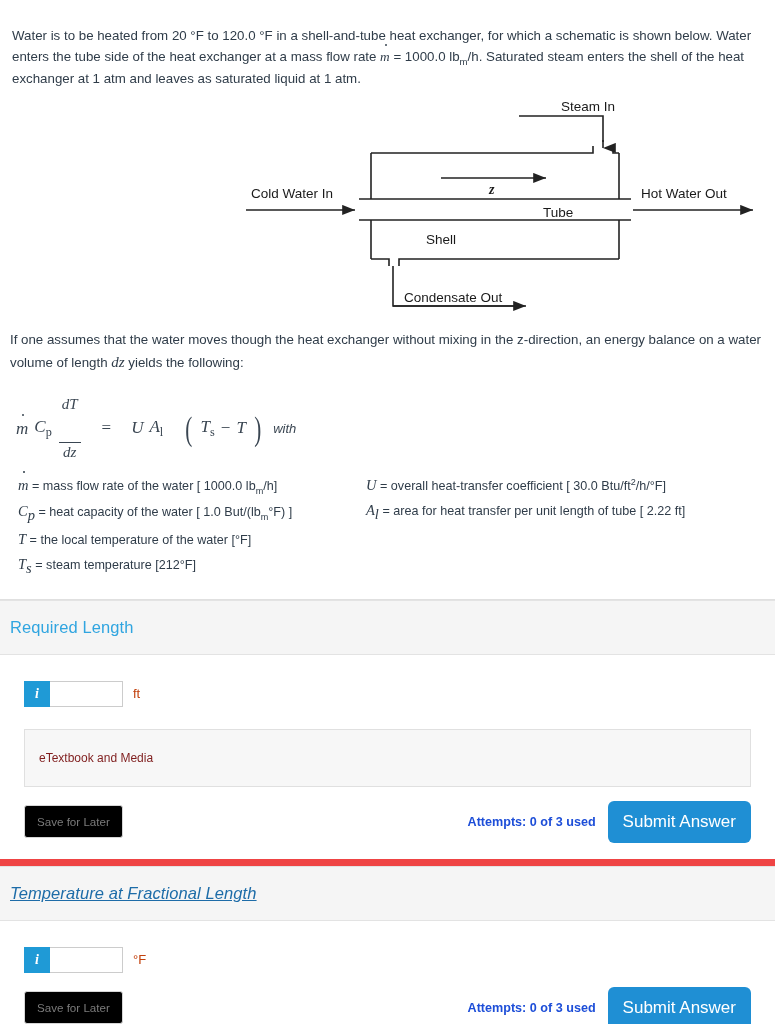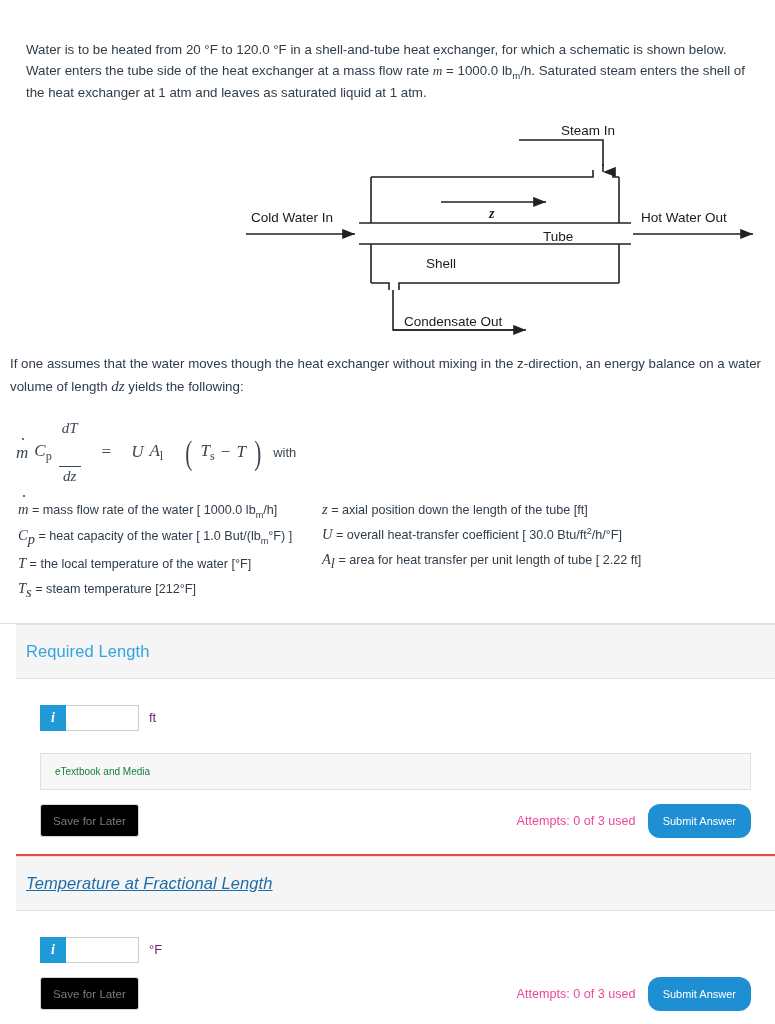--- a/index.html
+++ b/index.html
@@ -19,21 +19,21 @@
   
   .problem-card {
     background: #fff;
     border-bottom: 1px solid #e0e0e0;
     padding: 24px 14px 14px 10px;
   }
   .statement {
     font-size: 13.3px;
     line-height: 1.56;
     color: #2f3c49;
-    margin: 16px;
+    margin: 2px;
   }
   .statement .mvar { font-style: italic; font-family: "Liberation Serif", serif; }
   sub { font-size: 0.72em; }
   sup { font-size: 0.72em; }
 
   
   .schematic-wrap {
     margin: 6px 0 2px 0;
     display: flex;
     justify-content: flex-end;
@@ -84,50 +84,51 @@
   .frac .num { padding: 0 3px 1px 3px; }
   .frac .den { padding: 1px 3px 0 3px; border-top: 1.2px solid #3a4652; }
   .paren {
     font-size: 34px;
     line-height: 0.62;
     font-weight: 300;
     transform: scaleX(0.62);
     display: inline-block;
     color: #3a4652;
   }
-  .eq-with { font-family: "Liberation Sans", sans-serif; font-size: 13px; margin-left: 4px; }
+  .eq-with { font-family: "Liberation Sans", sans-serif; font-size: 13px; margin-left: 4px; font-style: italic; }
   .eq-gap { display: inline-block; width: 8px; }
 
   
   .legend {
     display: flex;
     font-size: 12.6px;
     line-height: 1.72;
     margin: 6px 0 4px 0;
+    gap: 44px;
   }
   .legend-col { }
   .legend-col.left { width: 312px; padding-left: 8px; }
   .legend-col.right { flex: 1; }
   .legend-row { white-space: nowrap; }
   .sym {
     font-family: "Liberation Serif", serif;
     font-style: italic;
     font-size: 14.5px;
   }
   .sym-dot { position: relative; display: inline-block; }
   .sym-dot::before {
     content: "";
     position: absolute;
     top: -2px; left: 45%;
     width: 2px; height: 2px;
     background: #2f3c49; border-radius: 50%;
   }
 
   
-  .section { border-bottom: 2px solid #ef4444; margin-left: 16px; }
+  .section { border-bottom: 7px solid #ef4444; }
   .section-header {
     background: #f5f5f5;
     border-top: 1px solid #e3e3e3;
     border-bottom: 1px solid #e3e3e3;
     padding: 17px 12px 17px 10px;
   }
   .section-title {
     font-size: 16.5px;
     letter-spacing: 0.1px;
   }
@@ -166,29 +167,29 @@
   .answer-input {
     width: 73px; height: 26px;
     border: 1px solid #ccc;
     border-left: none;
     background: #fff;
     font-size: 13px;
     padding: 0 5px;
     outline: none;
     font-family: "Liberation Sans", sans-serif;
   }
-  .unit { font-size: 13px; color: #701a75; }
+  .unit { font-size: 13px; color: #c2410c; }
 
   .etextbook-bar {
     margin: 22px 0 0 0;
     border: 1px solid #e0e0e0;
     background: #f7f7f7;
-    padding: 12px 14px;
-    font-size: 10px;
-    color: #15803d;
+    padding: 21px 14px;
+    font-size: 12px;
+    color: #7f1d1d;
     cursor: pointer;
   }
 
   .action-row {
     display: flex;
     align-items: center;
     margin-top: 14px;
   }
   .save-later {
     border: 1px solid #d6d6d6;
@@ -201,29 +202,29 @@
     font-family: "Liberation Sans", sans-serif;
   }
   .action-right {
     margin-left: auto;
     display: flex;
     align-items: center;
     gap: 12px;
   }
   .attempts {
     font-size: 12.6px;
-    font-weight: normal;
-    color: #ec4899;
+    font-weight: bold;
+    color: #1d4ed8;
   }
   .submit-btn {
     background: #1f8fd4;
     color: #fff;
     border: none;
-    border-radius: 12px;
-    font-size: 11px;
+    border-radius: 6px;
+    font-size: 17px;
     padding: 11px 15px;
     cursor: pointer;
     font-family: "Liberation Sans", sans-serif;
   }
 </style>
 </head>
 <body>
 
 <div class="page">
 
@@ -319,23 +320,20 @@
         </div>
         <div class="legend-row">
           <span class="sym">T</span><span> = the local temperature of the water [°F]</span>
         </div>
         <div class="legend-row">
           <span class="sym">T</span><sub class="sym">s</sub><span> = steam temperature [212°F]</span>
         </div>
       </div>
       <div class="legend-col right">
         <div class="legend-row">
-          <span class="sym">z</span><span> = axial position down the length of the tube [ft]</span>
-        </div>
-        <div class="legend-row">
           <span class="sym">U</span><span> = overall heat-transfer coefficient [ 30.0 Btu/ft</span><sup>2</sup><span>/h/°F]</span>
         </div>
         <div class="legend-row">
           <span class="sym">A</span><sub class="sym">l</sub><span> = area for heat transfer per unit length of tube [ 2.22 ft]</span>
         </div>
       </div>
     </div>
   </div>
 
   <div class="section">

